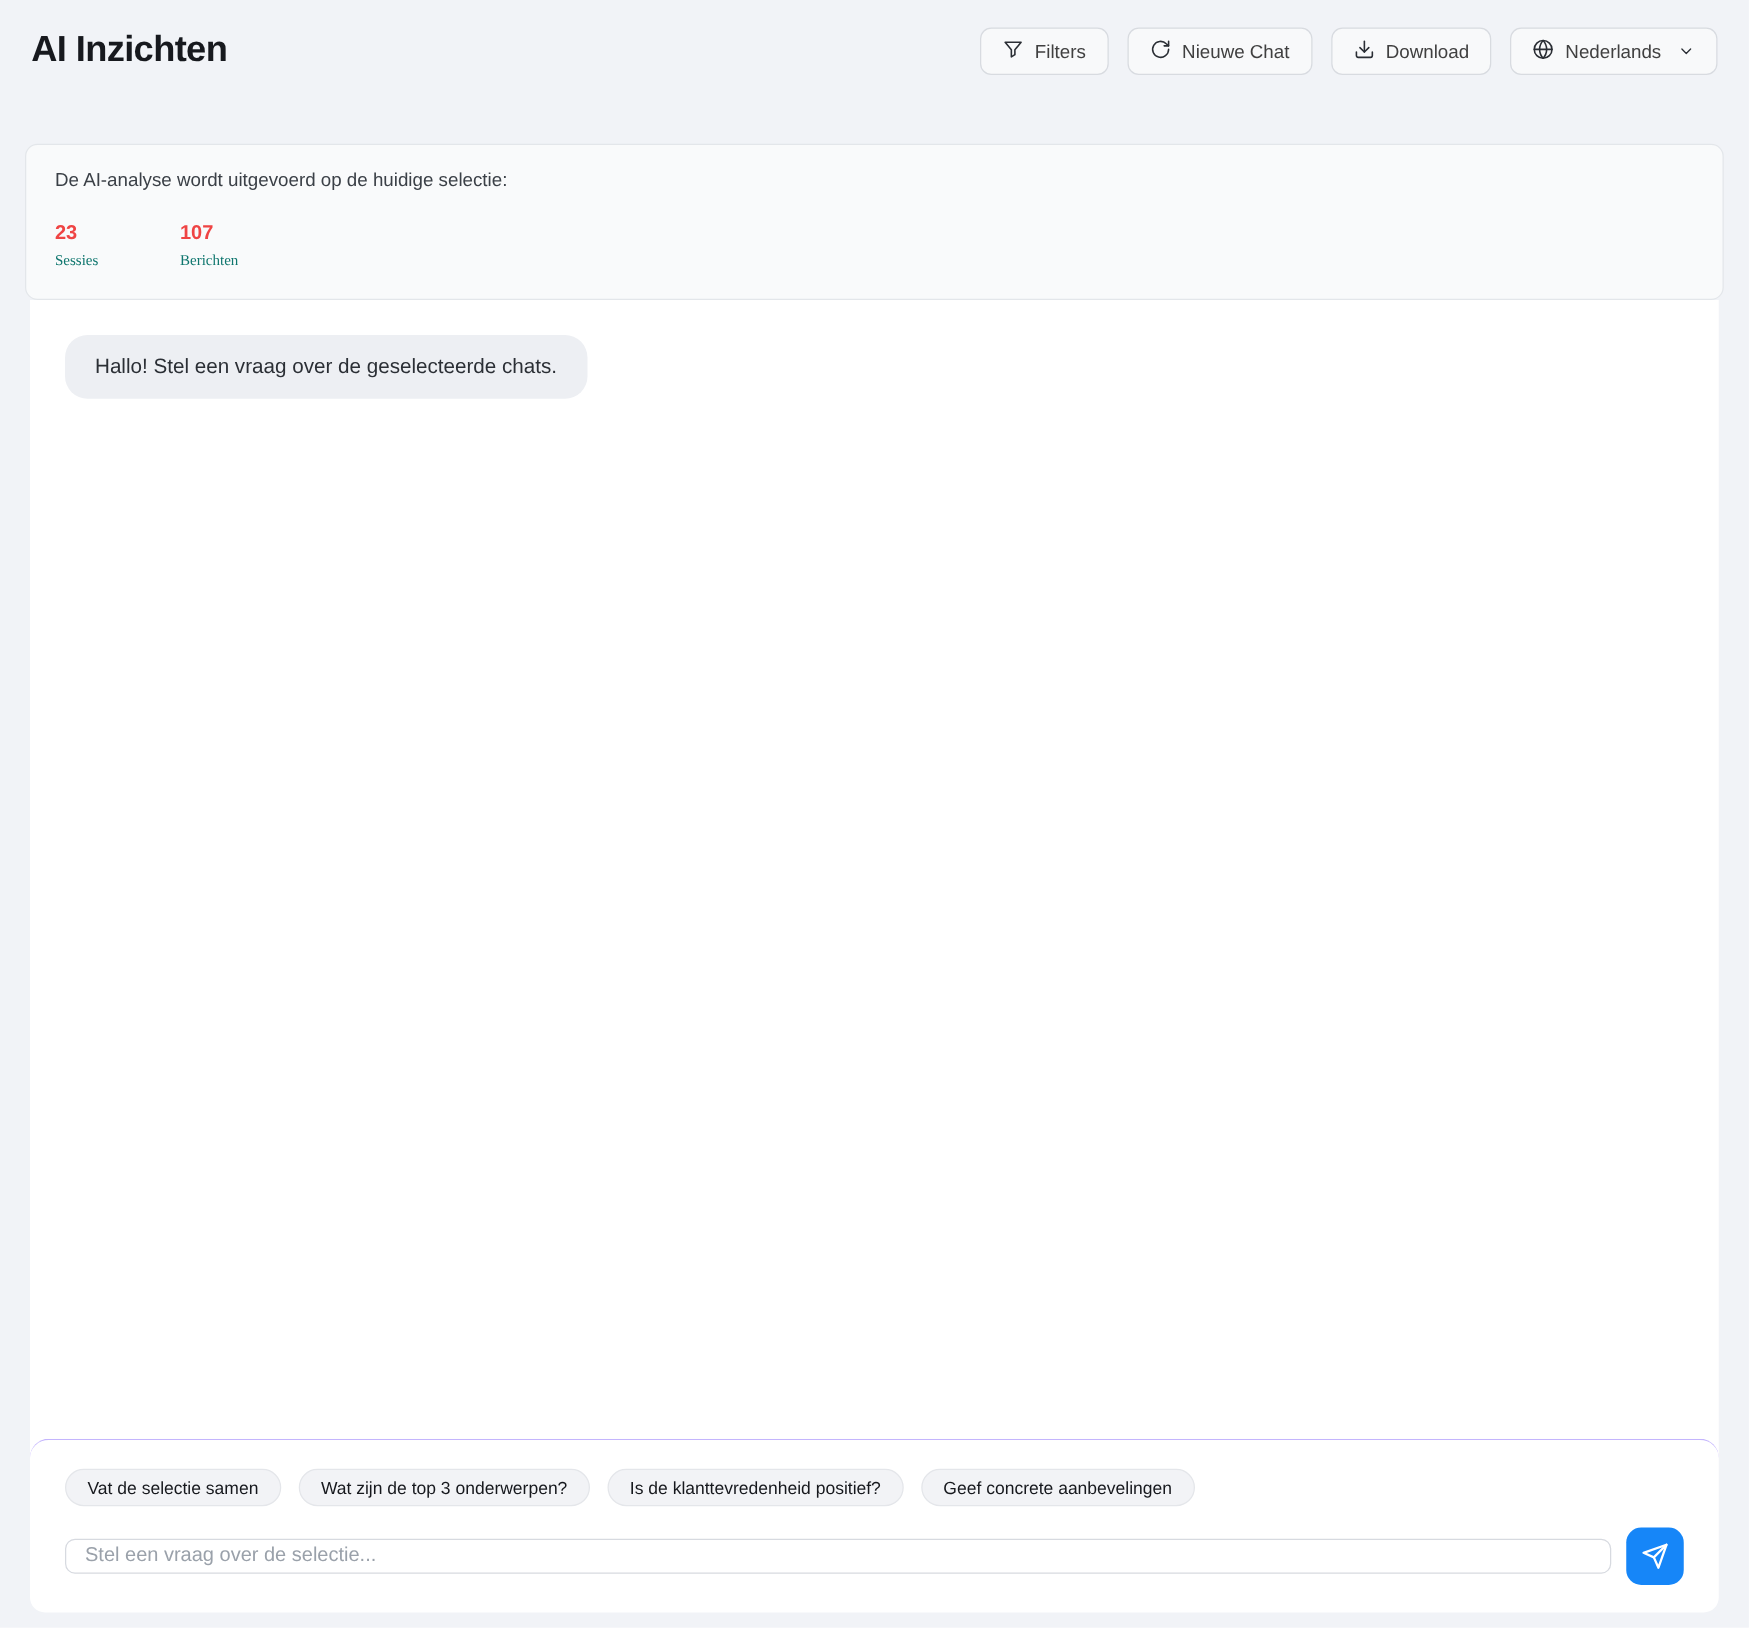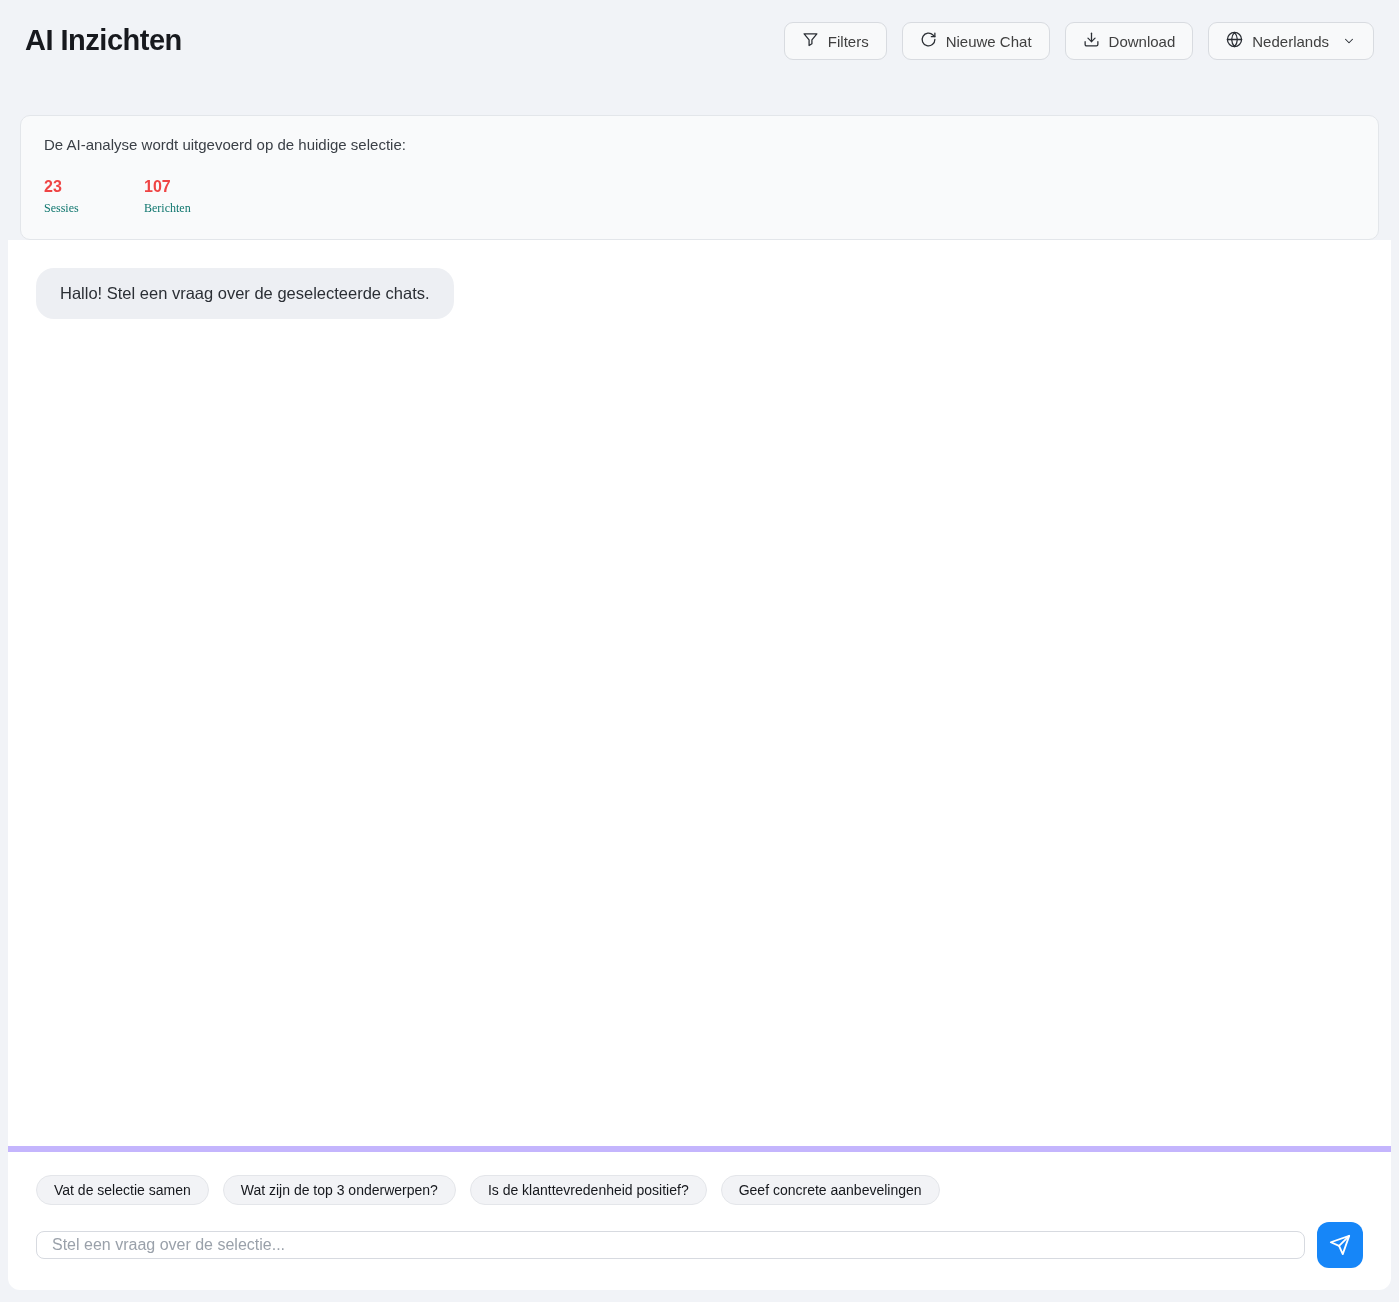--- a/index.html
+++ b/index.html
@@ -54,42 +54,43 @@
     padding: 20px 23px;
   }
   .info-desc { font-size: 15px; color: #3b4047; margin-bottom: 25px; }
   .info-stats { display: flex; }
   .stat { min-width: 100px; }
   .stat-value { font-size: 16px; font-weight: 700; color: #ef4444; margin-bottom: 5px; }
   .stat-label { font-size: 12px; color: #0f766e; font-family: Liberation Serif, serif; }
 
   
   .chat-card {
-    margin: 0 8px;
+    margin: 0 24px;
     height: 1050px;
     background: #ffffff;
     border-radius: 0 0 12px 12px;
     display: flex;
     flex-direction: column;
   }
   .messages { flex: 1 1 auto; padding: 28px; overflow: hidden; }
   .bubble {
     display: inline-block;
     background: #edeff3;
     border-radius: 18px;
     padding: 16px 24px;
     font-size: 16.5px;
     color: #2b2f35;
     max-width: 70%;
   }
 
   
   .composer {
-    border-top: 6px solid #c4b5fd;
+    border-top: 1px solid #c4b5fd;
     padding: 23px 28px 22px 28px;
+    border-radius: 15px;
   }
   .chips { display: flex; gap: 14px; margin-bottom: 17px; }
   .chip {
     background: #f2f3f6;
     border: 1px solid #e4e6ea;
     border-radius: 16px;
     padding: 6px 17px;
     font-size: 14px;
     font-family: "Liberation Sans", sans-serif;
     color: #16181d;

